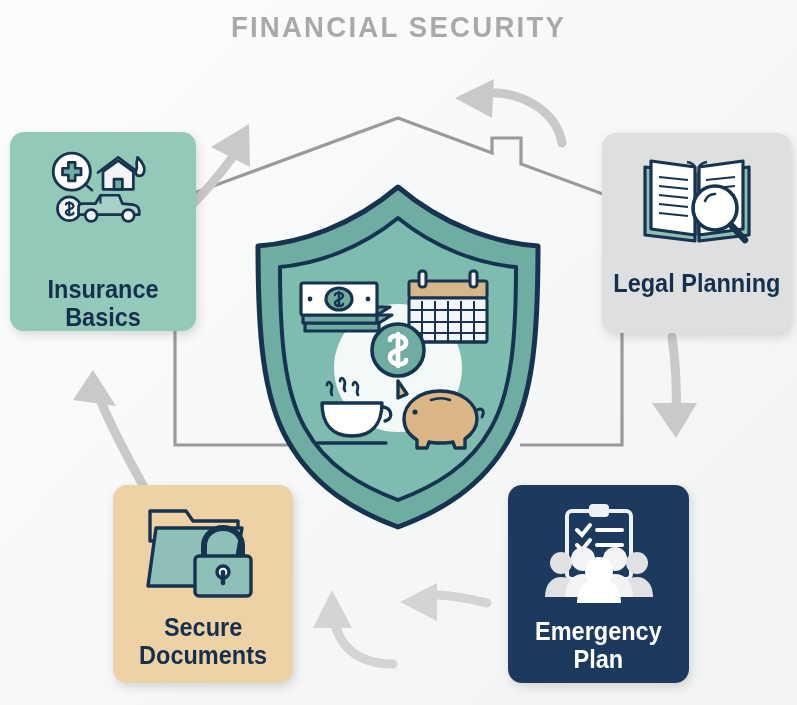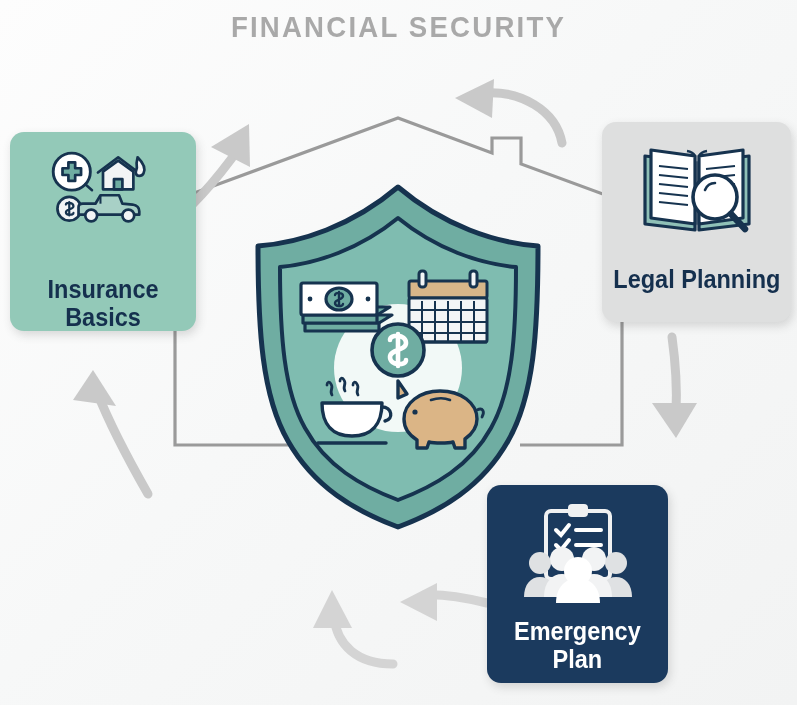--- a/index.html
+++ b/index.html
@@ -65,32 +65,31 @@
     transform: scaleX(.94);
     white-space: pre-line;
   }
   #card-insurance {
     left: 10px;  top: 132px;  width: 186px; height: 199px;
     background: #93c9b8;
     gap: 36px;
   }
   #card-insurance .card-label { color: #15304e; margin-top: 10px; }
   #card-legal {
-    left: 602px; top: 122px;  width: 189px; height: 200px;
+    left: 602px; top: 133px;  width: 189px; height: 200px;
     background: #dedfdf;
-    gap: 7px;
   }
   #card-legal .card-label { color: #15304e; margin-top: 16px; }
   #card-docs {
     left: 113px; top: 485px;  width: 180px; height: 198px;
     background: #eed2a5;
   }
   #card-docs .card-label { color: #15304e; margin-top: 12px; }
   #card-emergency {
-    left: 487px; top: 485px;  width: 181px; height: 198px;
+    left: 508px; top: 485px;  width: 181px; height: 198px;
     background: #1b3a5e;
   }
   #card-emergency .card-label { color: #ffffff; margin-top: 12px; }
 </style>
 </head>
 <body>
 
 <div id="stage">
 
   <div id="title">FINANCIAL SECURITY</div>
@@ -236,20 +235,36 @@
       </g>
       <g>
         <circle cx="78" cy="59" r="22" fill="#ffffff" stroke="#16334f" stroke-width="3.6"></circle>
         <path d="M68 52 C70 47 74 45 78 45" fill="none" stroke="#16334f" stroke-width="2.6" stroke-linecap="round"></path>
         <path d="M94 76 L108 91" stroke="#16334f" stroke-width="6.5" stroke-linecap="round" fill="none"></path>
       </g>
     </svg>
     <div class="card-label">Legal Planning</div>
   </div>
 
+  <div class="card" id="card-docs">
+    <svg class="card-icon" width="122" height="100" viewBox="0 0 122 100">
+      <g stroke="#16334f" stroke-width="3.4" stroke-linejoin="round">
+        <path d="M8 10 L44 10 L51 20 L96 20 L96 40 L8 40 Z" fill="none"></path>
+        <path d="M14 27 L100 27 L90 85 L6 85 Z" fill="#8fc0b7"></path>
+      </g>
+      <g stroke="#16334f" stroke-width="3.4" stroke-linejoin="round">
+        <path d="M62 57 L62 45 C62 34 71 27 81 27 C91 27 100 34 100 45 L100 57" fill="none" stroke-width="6"></path>
+        <rect x="53" y="55" width="56" height="40" rx="4" fill="#8fc0b7"></rect>
+        <circle cx="81" cy="71" r="6" fill="#ffffff"></circle>
+        <path d="M81 71 L81 82" stroke-width="4.6" stroke-linecap="round" fill="none"></path>
+      </g>
+    </svg>
+    <div class="card-label">Secure
+Documents</div>
+  </div>
 
   <div class="card" id="card-emergency">
     <svg class="card-icon" width="116" height="104" viewBox="0 0 116 104">
       <g>
         <rect x="26" y="10" width="64" height="68" rx="5" fill="none" stroke="#f0f1f2" stroke-width="4"></rect>
         <rect x="48" y="3" width="20" height="13" rx="4" fill="#f0f1f2"></rect>
         <g stroke="#ffffff" stroke-width="4" stroke-linecap="round" fill="none">
           <path d="M36 29 L41 34 L49 24"></path>
           <path d="M36 44 L41 49 L49 39"></path>
           <path d="M36 59 L41 64 L49 54"></path>

